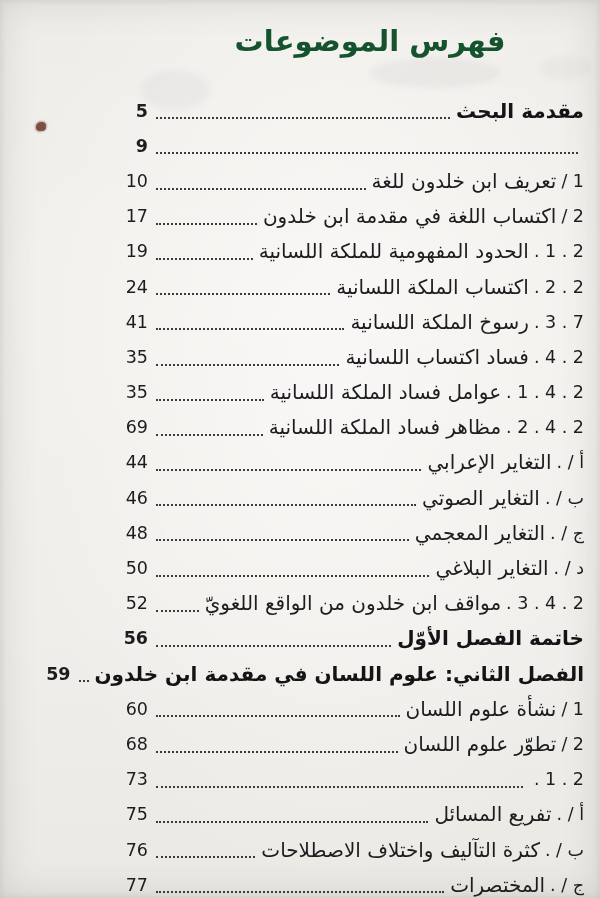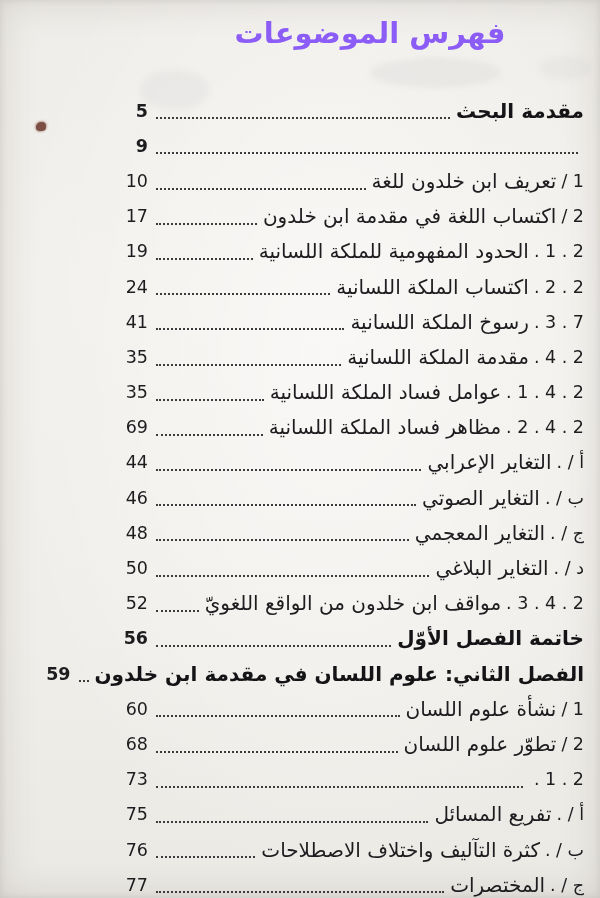--- a/index.html
+++ b/index.html
@@ -11,21 +11,21 @@
   .paper{
     position:absolute;inset:0;
     background:
       radial-gradient(ellipse at 55% 40%, rgba(255,255,255,0.55), rgba(255,255,255,0) 70%),
       linear-gradient(180deg,#efede9 0%,#f2f0ec 30%,#f0eeea 70%,#ebe9e4 100%);
     box-shadow:inset 0 0 36px rgba(90,85,75,0.18), inset 0 0 6px rgba(90,85,75,0.12);
   }
   .page-title{
     position:absolute;top:0;left:140px;right:0;height:50px;
     display:flex;align-items:center;justify-content:center;
-    font-size:29px;font-weight:bold;color:#8b5cf6;margin:8px;
+    font-size:29px;font-weight:bold;color:#14532d;margin:16px;
     letter-spacing:0.5px;
   }
   .toc{
     position:absolute;top:93px;right:0;left:0;
     padding:0 16px 0 104px;
     display:flex;flex-direction:column;
   }
   .row{
     height:35.2px;
     display:flex;align-items:center;
@@ -111,21 +111,21 @@
       <span class="pagenum">24</span>
     </div>
     <div class="row">
       <span class="num">. 3 . 7</span>
       <span class="entry-title">رسوخ الملكة اللسانية</span>
       <span class="leader"></span>
       <span class="pagenum">41</span>
     </div>
     <div class="row">
       <span class="num">. 4 . 2</span>
-      <span class="entry-title">مقدمة الملكة اللسانية</span>
+      <span class="entry-title">فساد اكتساب اللسانية</span>
       <span class="leader"></span>
       <span class="pagenum">35</span>
     </div>
     <div class="row">
       <span class="num">. 1 . 4 . 2</span>
       <span class="entry-title">عوامل فساد الملكة اللسانية</span>
       <span class="leader"></span>
       <span class="pagenum">35</span>
     </div>
     <div class="row">

